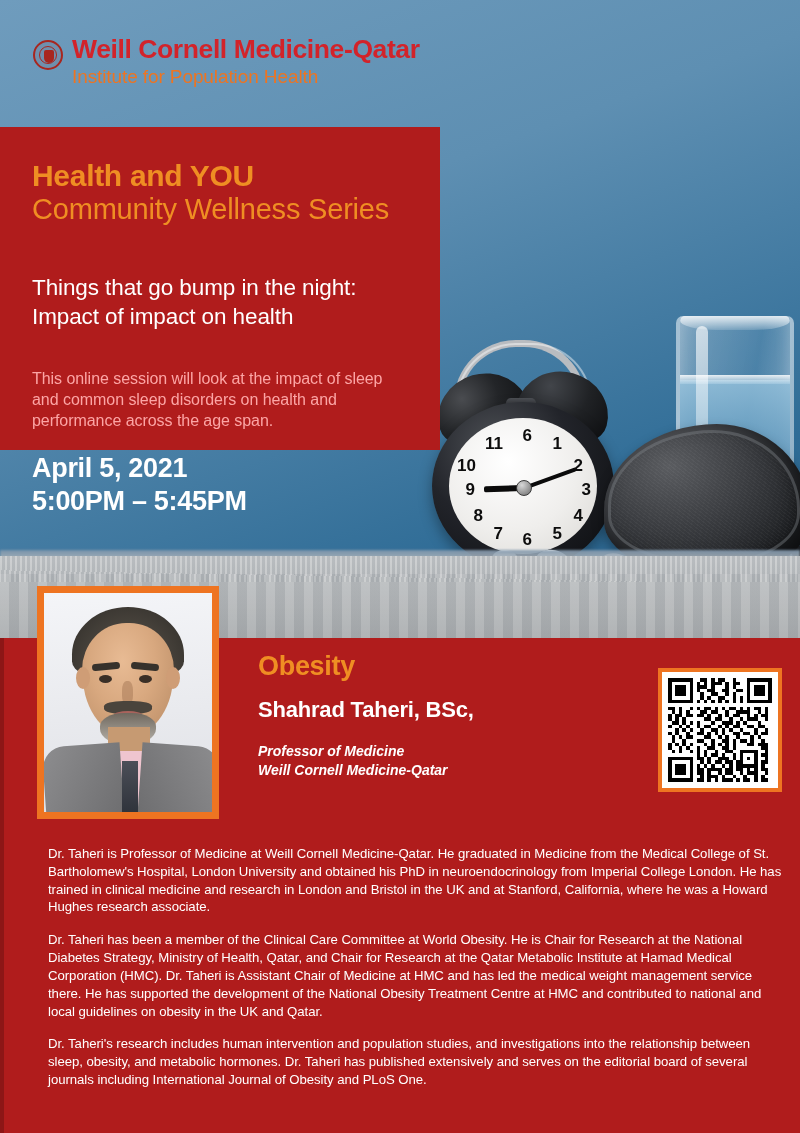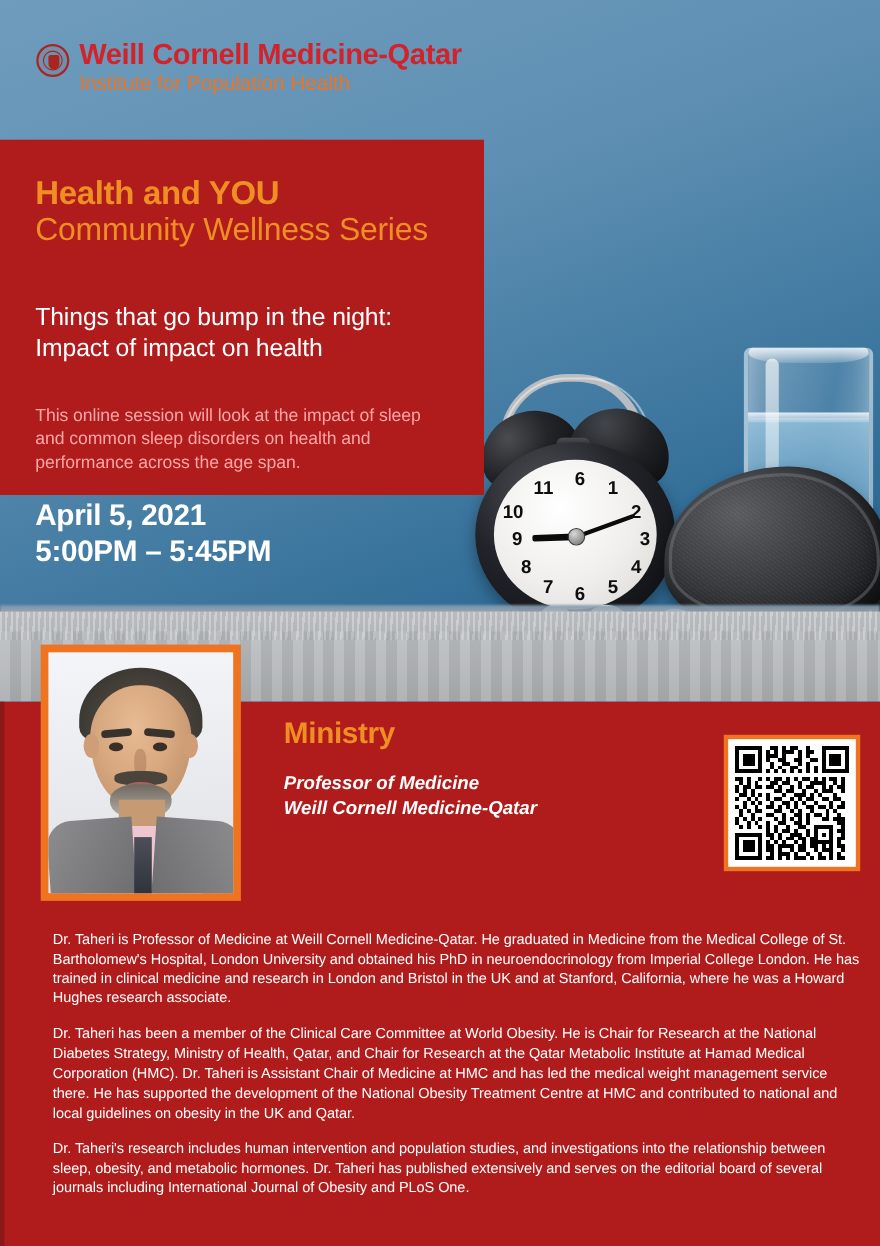--- a/index.html
+++ b/index.html
@@ -176,21 +176,21 @@
       background:linear-gradient(120deg,#8d8d8f,#6e6e70); border-radius:22px 0 0 0; transform:rotate(-4deg); }
   .pi-jacket-r{ position:absolute; left:96px; top:152px; width:78px; height:70px;
       background:linear-gradient(240deg,#8d8d8f,#6e6e70); border-radius:0 22px 0 0; transform:rotate(4deg); }
   .pi-tie{ position:absolute; left:78px; top:168px; width:16px; height:52px;
       background:linear-gradient(180deg,#4c4f58,#2f333b); }
 
   
   .speaker-block{ position:absolute; left:258px; top:651px; width:370px; }
   .sp-label{ color:#ef8e23; font-size:27px; font-weight:bold; letter-spacing:-.3px; }
   .sp-name{ color:#fff; font-size:22px; font-weight:bold; line-height:1.26; margin-top:14px; letter-spacing:-.2px; }
-  .sp-role{ color:#fff; font-size:17px; font-weight:bold; font-style:italic; line-height:1.38; margin-top:18px; }
+  .sp-role{ color:#fff; font-size:14px; font-weight:bold; font-style:italic; line-height:1.38; margin-top:18px; }
 
   
   .qr-frame{ position:absolute; left:658px; top:668px; width:124px; height:124px;
       background:#ee7421; padding:4px; }
   .qr-inner{ width:100%; height:100%; background:#fff; padding:6px; }
   .qr-inner svg{ display:block; width:100%; height:100%; }
 
   
   .bio{ position:absolute; left:32px; top:845px; width:740px;margin-left:16px; }
   .bio p{ color:#fff; font-size:13.2px; line-height:1.35; margin-bottom:15px;
@@ -292,22 +292,23 @@
     <div class="pi-beard"></div>
     <div class="pi-neck"></div>
     <div class="pi-shirt"></div>
     <div class="pi-jacket-l"></div>
     <div class="pi-jacket-r"></div>
     <div class="pi-tie"></div>
   </div>
 </div>
 
 <div class="speaker-block">
-  <div class="sp-label">Ministry</div>
+  <div class="sp-label">Obesity</div>
   <div class="sp-name">
+    <div>Shahrad Taheri, BSc,</div>
   </div>
   <div class="sp-role">
     <div>Professor of Medicine</div>
     <div>Weill Cornell Medicine-Qatar</div>
   </div>
 </div>
 
 <div class="qr-frame">
   <div class="qr-inner">
     <svg viewBox="0 0 29 29" shape-rendering="crispEdges">

